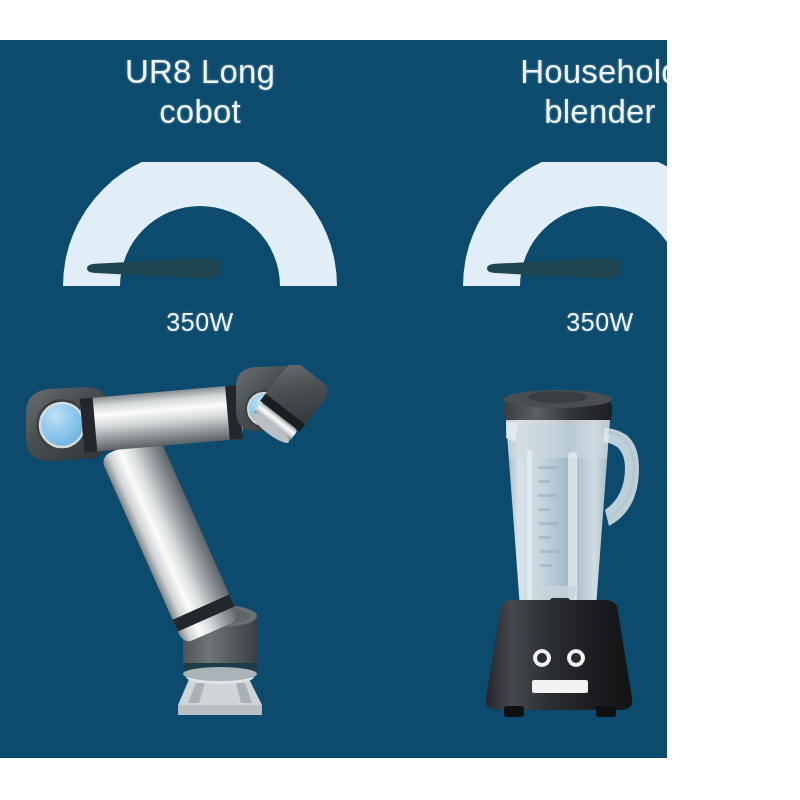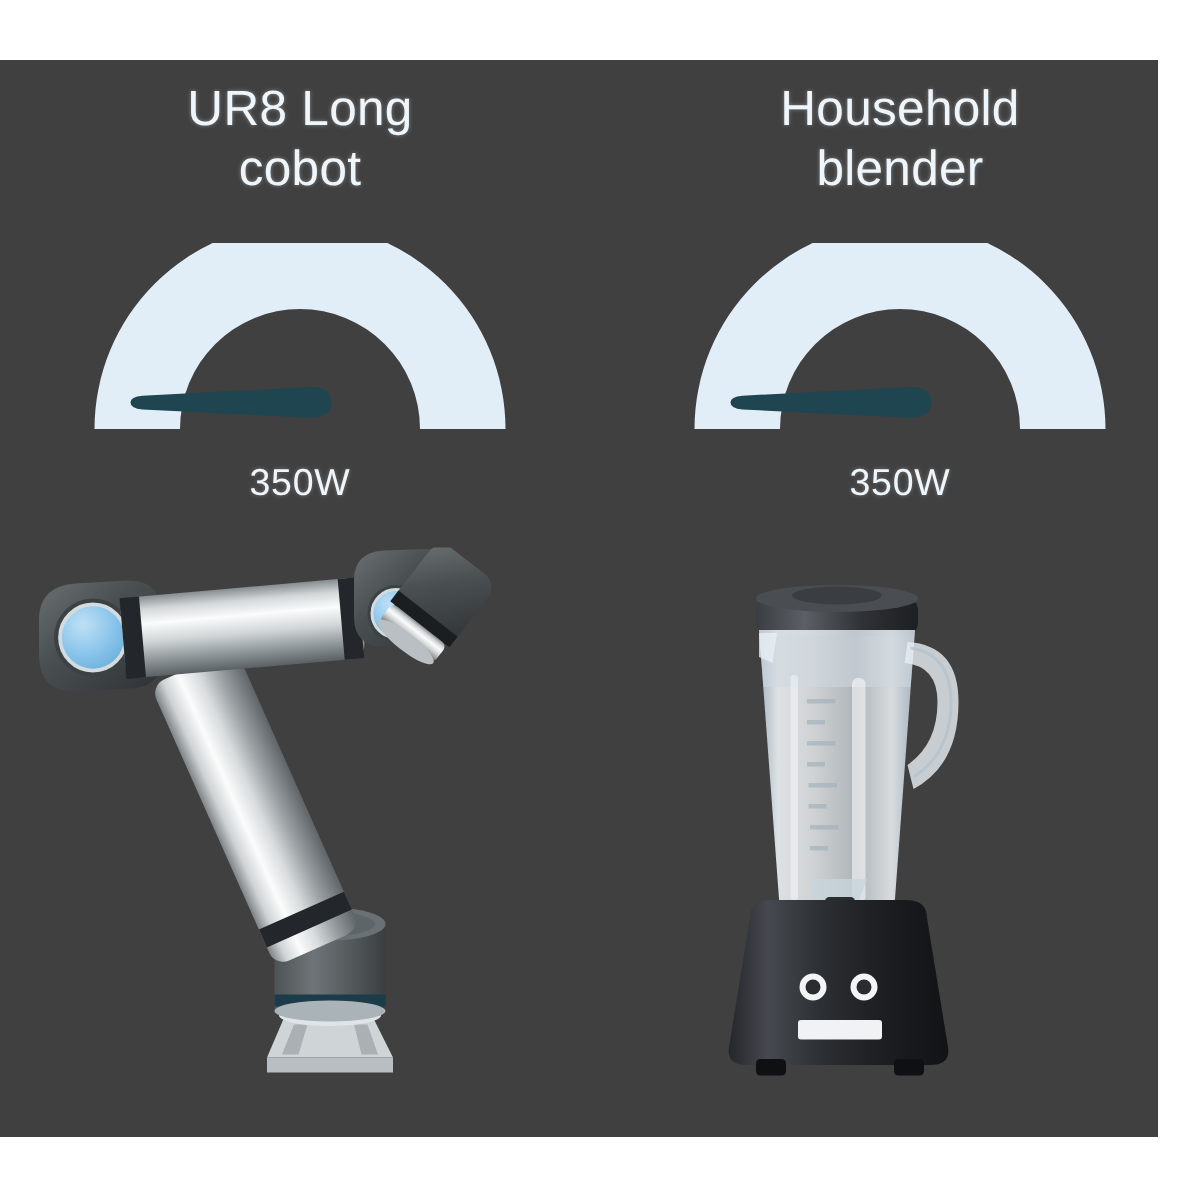--- a/index.html
+++ b/index.html
@@ -19,23 +19,23 @@
     width: 800px;
     height: 800px;
     background: #ffffff;
   }
 
   
   #panel {
     position: absolute;
     left: 0;
     top: 40px;
-    width: 772px;
+    width: 667px;
     height: 718px;
-    background: #404040;
+    background: #0c4a6e;
     overflow: hidden;
   }
 
   
   .column {
     position: absolute;
     top: 0;
     width: 400px;
     height: 718px;
   }

